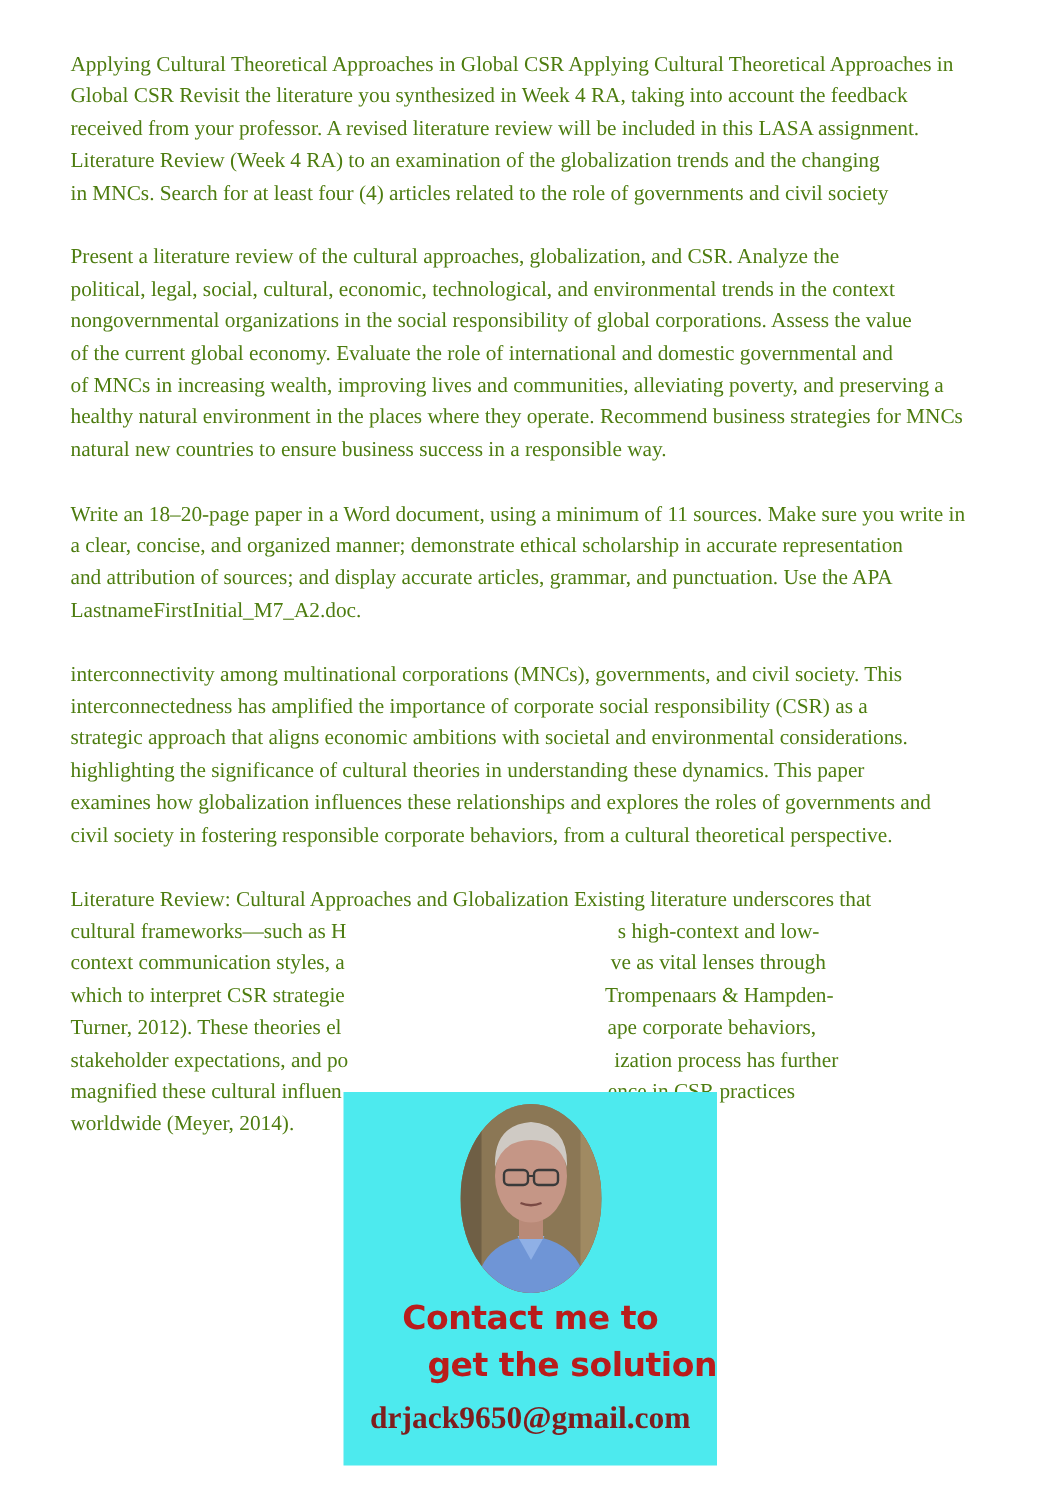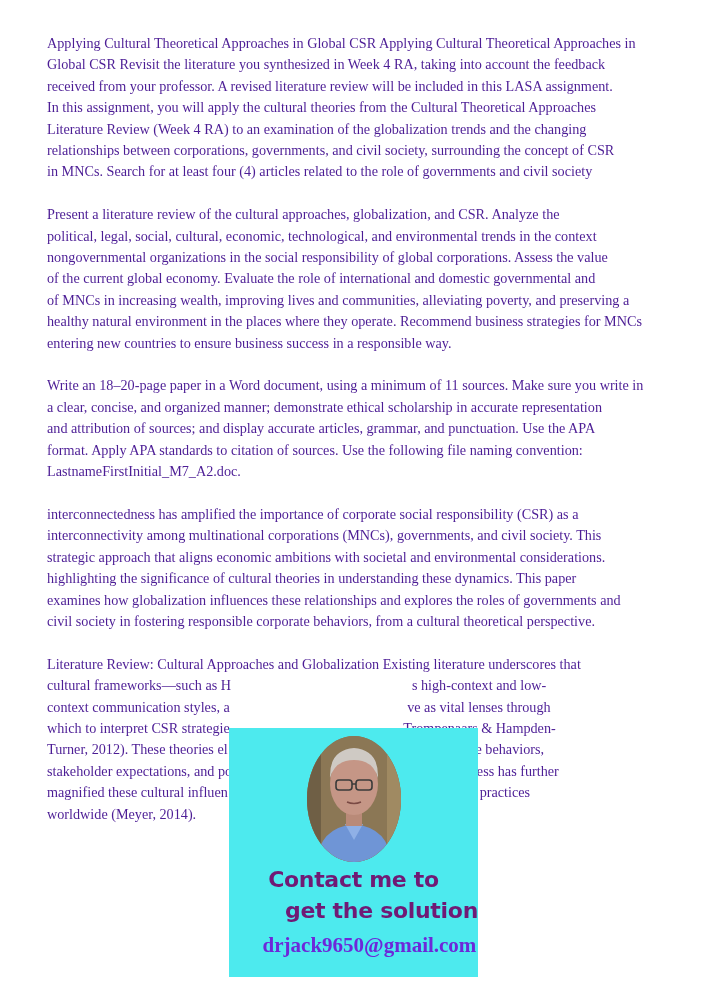--- a/index.html
+++ b/index.html
@@ -14,21 +14,21 @@
     overflow: hidden;
   }
   .page {
     position: absolute;
     left: 47px;
     top: 33px;
     width: 615px;
     font-family: "Liberation Serif", "DejaVu Serif", serif;
     font-size: 14.2px;
     line-height: 21.4px;
-    color: #4c1d95;
+    color: #4d7c0f;
   }
   .para {
     margin: 0 0 21.4px 0;
   }
   .line {
     display: block;
     white-space: nowrap;
   }
   .promo {
     position: absolute;
@@ -55,70 +55,66 @@
     display: block;
   }
   .promo-line1, .promo-line2 {
     position: absolute;
     left: 0;
     width: 100%;
     text-align: center;
     font-family: "DejaVu Sans", "Liberation Sans", sans-serif;
     font-weight: bold;
     font-size: 22px;
-    color: #701a75;
+    color: #b91c1c;
     letter-spacing: -0.3px;
   }
   .promo-line1 { top: 139px; }
   .promo-line2 { top: 170px; text-align: right; }
   .promo-email {
     position: absolute;
     left: 0;
     top: 205px;
     width: 100%;
     text-align: center;
     font-family: "Liberation Serif", "DejaVu Serif", serif;
     font-weight: bold;
     font-size: 21px;
-    color: #6d28d9;
-    margin-left: 16px;
+    color: #7f1d1d;
   }
 </style>
 </head>
 <body>
 
 <div class="page">
   <p class="para">
     <span class="line">Applying Cultural Theoretical Approaches in Global CSR Applying Cultural Theoretical Approaches in</span>
     <span class="line">Global CSR Revisit the literature you synthesized in Week 4 RA, taking into account the feedback</span>
     <span class="line">received from your professor. A revised literature review will be included in this LASA assignment.</span>
-    <span class="line">In this assignment, you will apply the cultural theories from the Cultural Theoretical Approaches</span>
     <span class="line">Literature Review (Week 4 RA) to an examination of the globalization trends and the changing</span>
-    <span class="line">relationships between corporations, governments, and civil society, surrounding the concept of CSR</span>
     <span class="line">in MNCs. Search for at least four (4) articles related to the role of governments and civil society</span>
   </p>
   <p class="para">
     <span class="line">Present a literature review of the cultural approaches, globalization, and CSR. Analyze the</span>
     <span class="line">political, legal, social, cultural, economic, technological, and environmental trends in the context</span>
     <span class="line">nongovernmental organizations in the social responsibility of global corporations. Assess the value</span>
     <span class="line">of the current global economy. Evaluate the role of international and domestic governmental and</span>
     <span class="line">of MNCs in increasing wealth, improving lives and communities, alleviating poverty, and preserving a</span>
     <span class="line">healthy natural environment in the places where they operate. Recommend business strategies for MNCs</span>
-    <span class="line">entering new countries to ensure business success in a responsible way.</span>
+    <span class="line">natural new countries to ensure business success in a responsible way.</span>
   </p>
   <p class="para">
     <span class="line">Write an 18–20-page paper in a Word document, using a minimum of 11 sources. Make sure you write in</span>
     <span class="line">a clear, concise, and organized manner; demonstrate ethical scholarship in accurate representation</span>
     <span class="line">and attribution of sources; and display accurate articles, grammar, and punctuation. Use the APA</span>
-    <span class="line">format. Apply APA standards to citation of sources. Use the following file naming convention:</span>
     <span class="line">LastnameFirstInitial_M7_A2.doc.</span>
   </p>
   <p class="para">
+    <span class="line">interconnectivity among multinational corporations (MNCs), governments, and civil society. This</span>
     <span class="line">interconnectedness has amplified the importance of corporate social responsibility (CSR) as a</span>
-    <span class="line">interconnectivity among multinational corporations (MNCs), governments, and civil society. This</span>
     <span class="line">strategic approach that aligns economic ambitions with societal and environmental considerations.</span>
     <span class="line">highlighting the significance of cultural theories in understanding these dynamics. This paper</span>
     <span class="line">examines how globalization influences these relationships and explores the roles of governments and</span>
     <span class="line">civil society in fostering responsible corporate behaviors, from a cultural theoretical perspective.</span>
   </p>
   <p class="para">
     <span class="line">Literature Review: Cultural Approaches and Globalization Existing literature underscores that</span>
     <span class="line" style="white-space:pre">cultural frameworks—such as H                                                   s high-context and low-</span>
     <span class="line" style="white-space:pre">context communication styles, a                                                  ve as vital lenses through</span>
     <span class="line" style="white-space:pre">which to interpret CSR strategie                                                 Trompenaars &amp; Hampden-</span>

